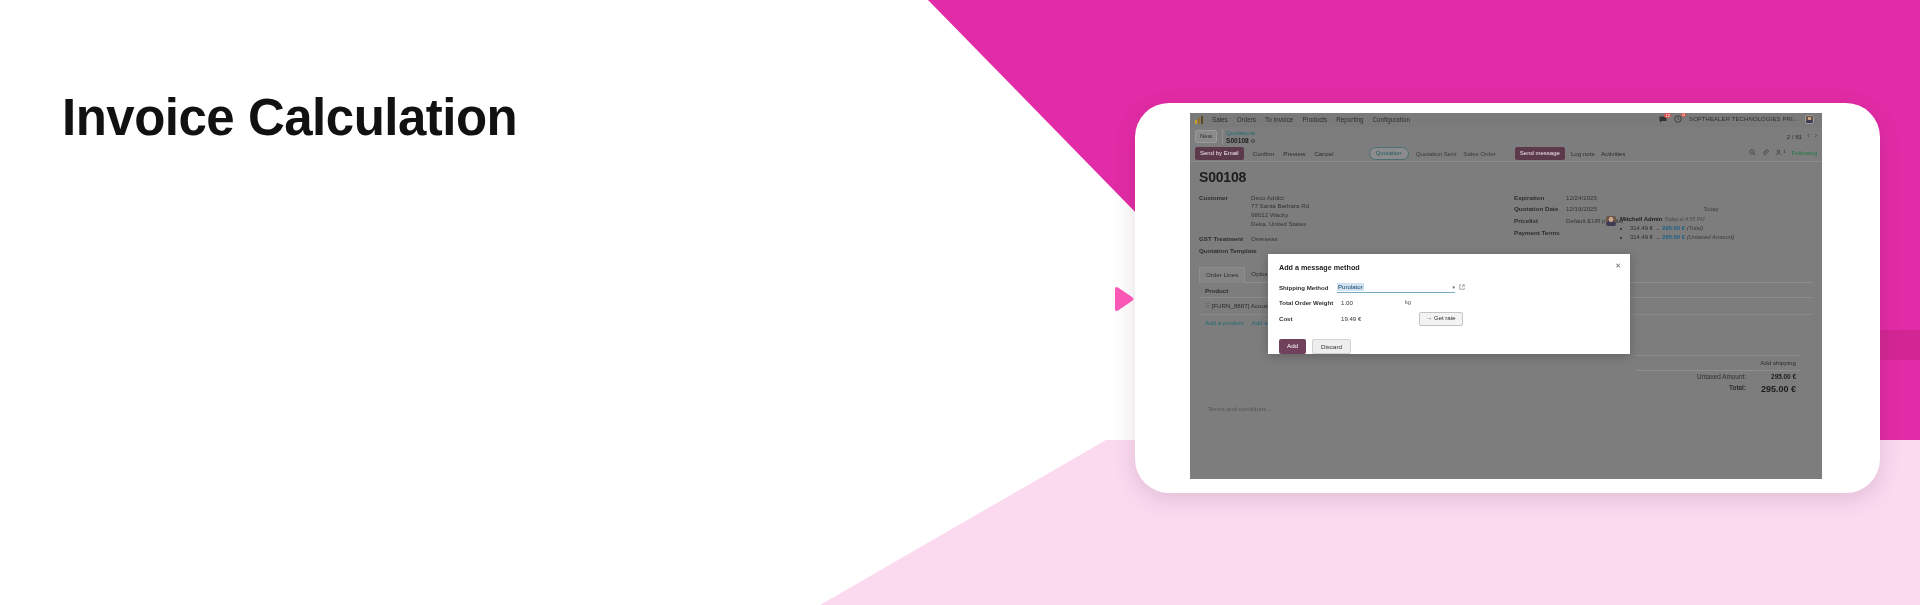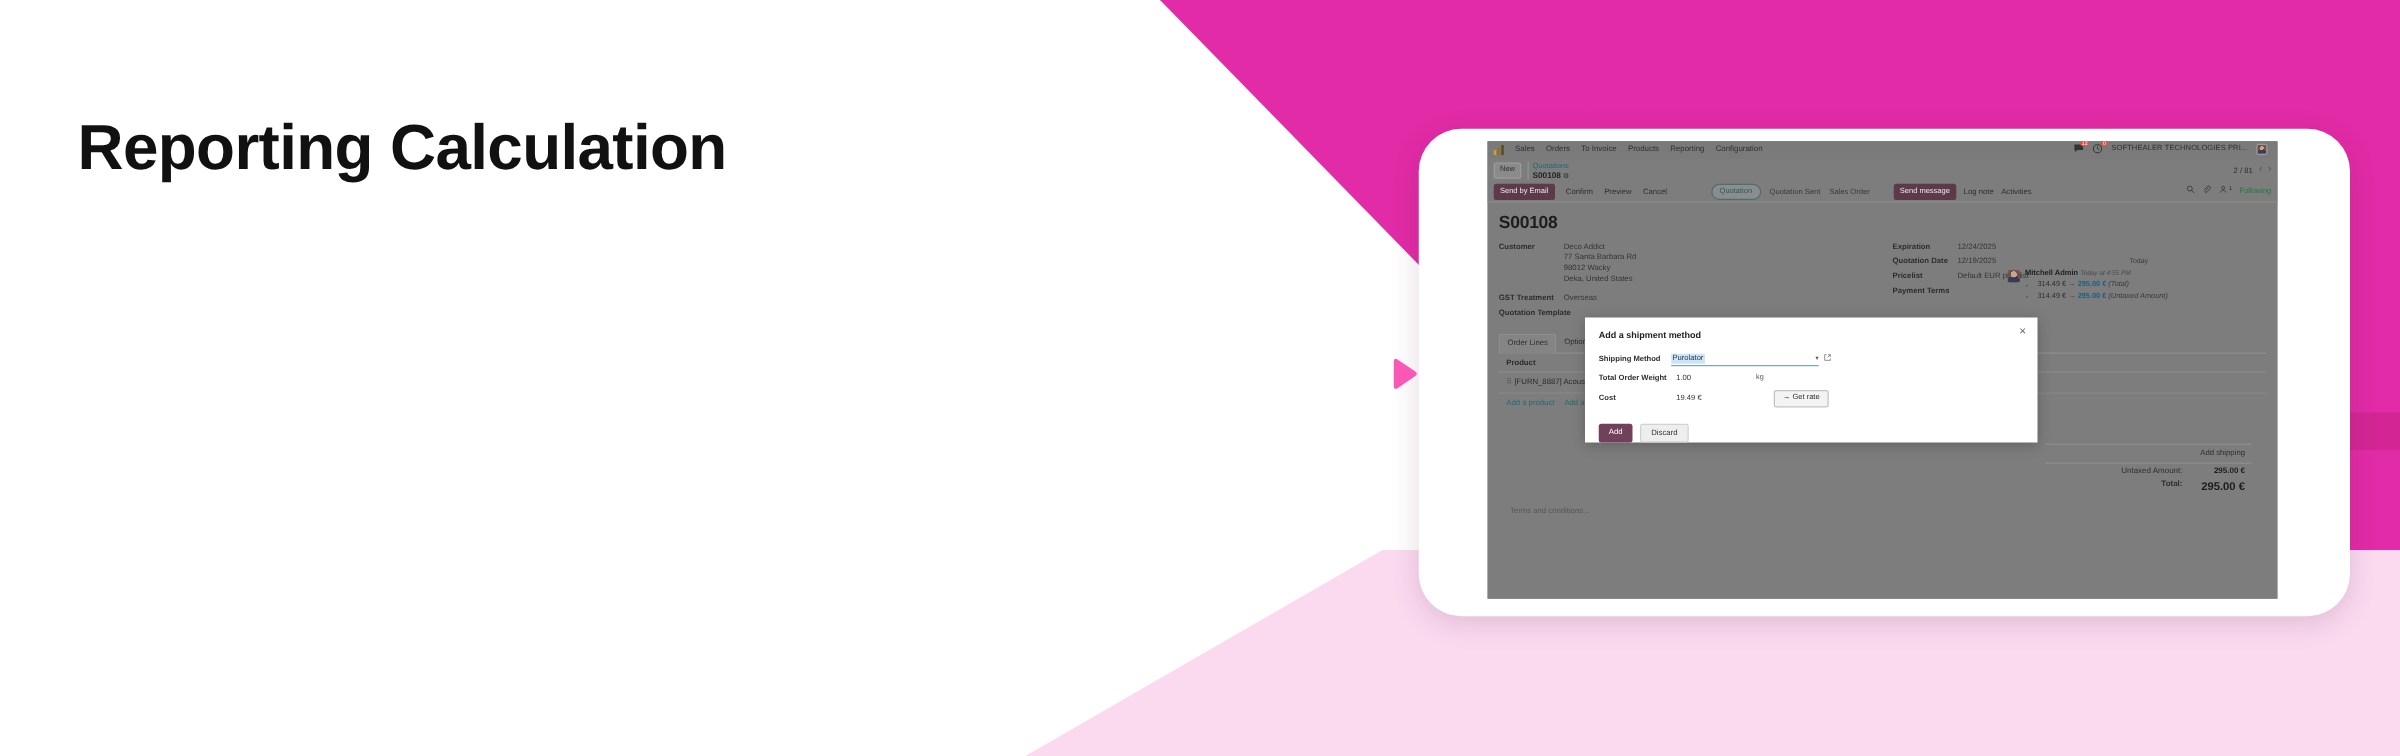--- a/index.html
+++ b/index.html
@@ -288,21 +288,21 @@
       <polygon points="1920,330 1920,605 1185,605 1465,330" fill="#D32694"></polygon>
       <polygon points="1920,360 1920,605 1240,605 1500,360" fill="#E22BA6"></polygon>
 
       <polygon points="1106,440 1920,440 1920,605 820,605" fill="#FBDAF0"></polygon>
 
       <path d="M1135,140 q0,-36 36,-36 l700,0 l0,390 l-700,0 q-36,0 -36,-36 z" fill="#ffffff" opacity="0.0"></path>
     </svg>
   </div>
 
   <div class="copy">
-    <h1>Reporting Calculation</h1>
+    <h1>Invoice Calculation</h1>
   </div>
 
   <div class="play-badge">
     <svg width="34" height="34" viewBox="0 0 34 34">
       <path d="M10 6 q0 -3 3 -1.5 L27 14 q3 2 0 4 L13 27.5 q-3 1.5 -3 -1.5 z" fill="#F958B6"></path>
     </svg>
   </div>
 
   <div class="device"></div>
 
@@ -498,21 +498,21 @@
                   <span class="arrow">→</span>
                   <span class="new">295.00 €</span>
                   <span class="fld">(Untaxed Amount)</span>
                 </li>
               </ul>
             </div>
           </div>
         </div>
 
         <div class="o-modal">
-          <div class="o-modal-title">Add a shipment method</div>
+          <div class="o-modal-title">Add a message method</div>
           <span class="o-modal-close">✕</span>
 
           <div class="o-modal-body">
 
             <div class="m-row">
               <span class="m-lbl">Shipping Method</span>
               <span class="m-field">
                 <span class="m-select">
                   <span class="tok">Purolator</span>
                   <span class="m-caret">▾</span>

